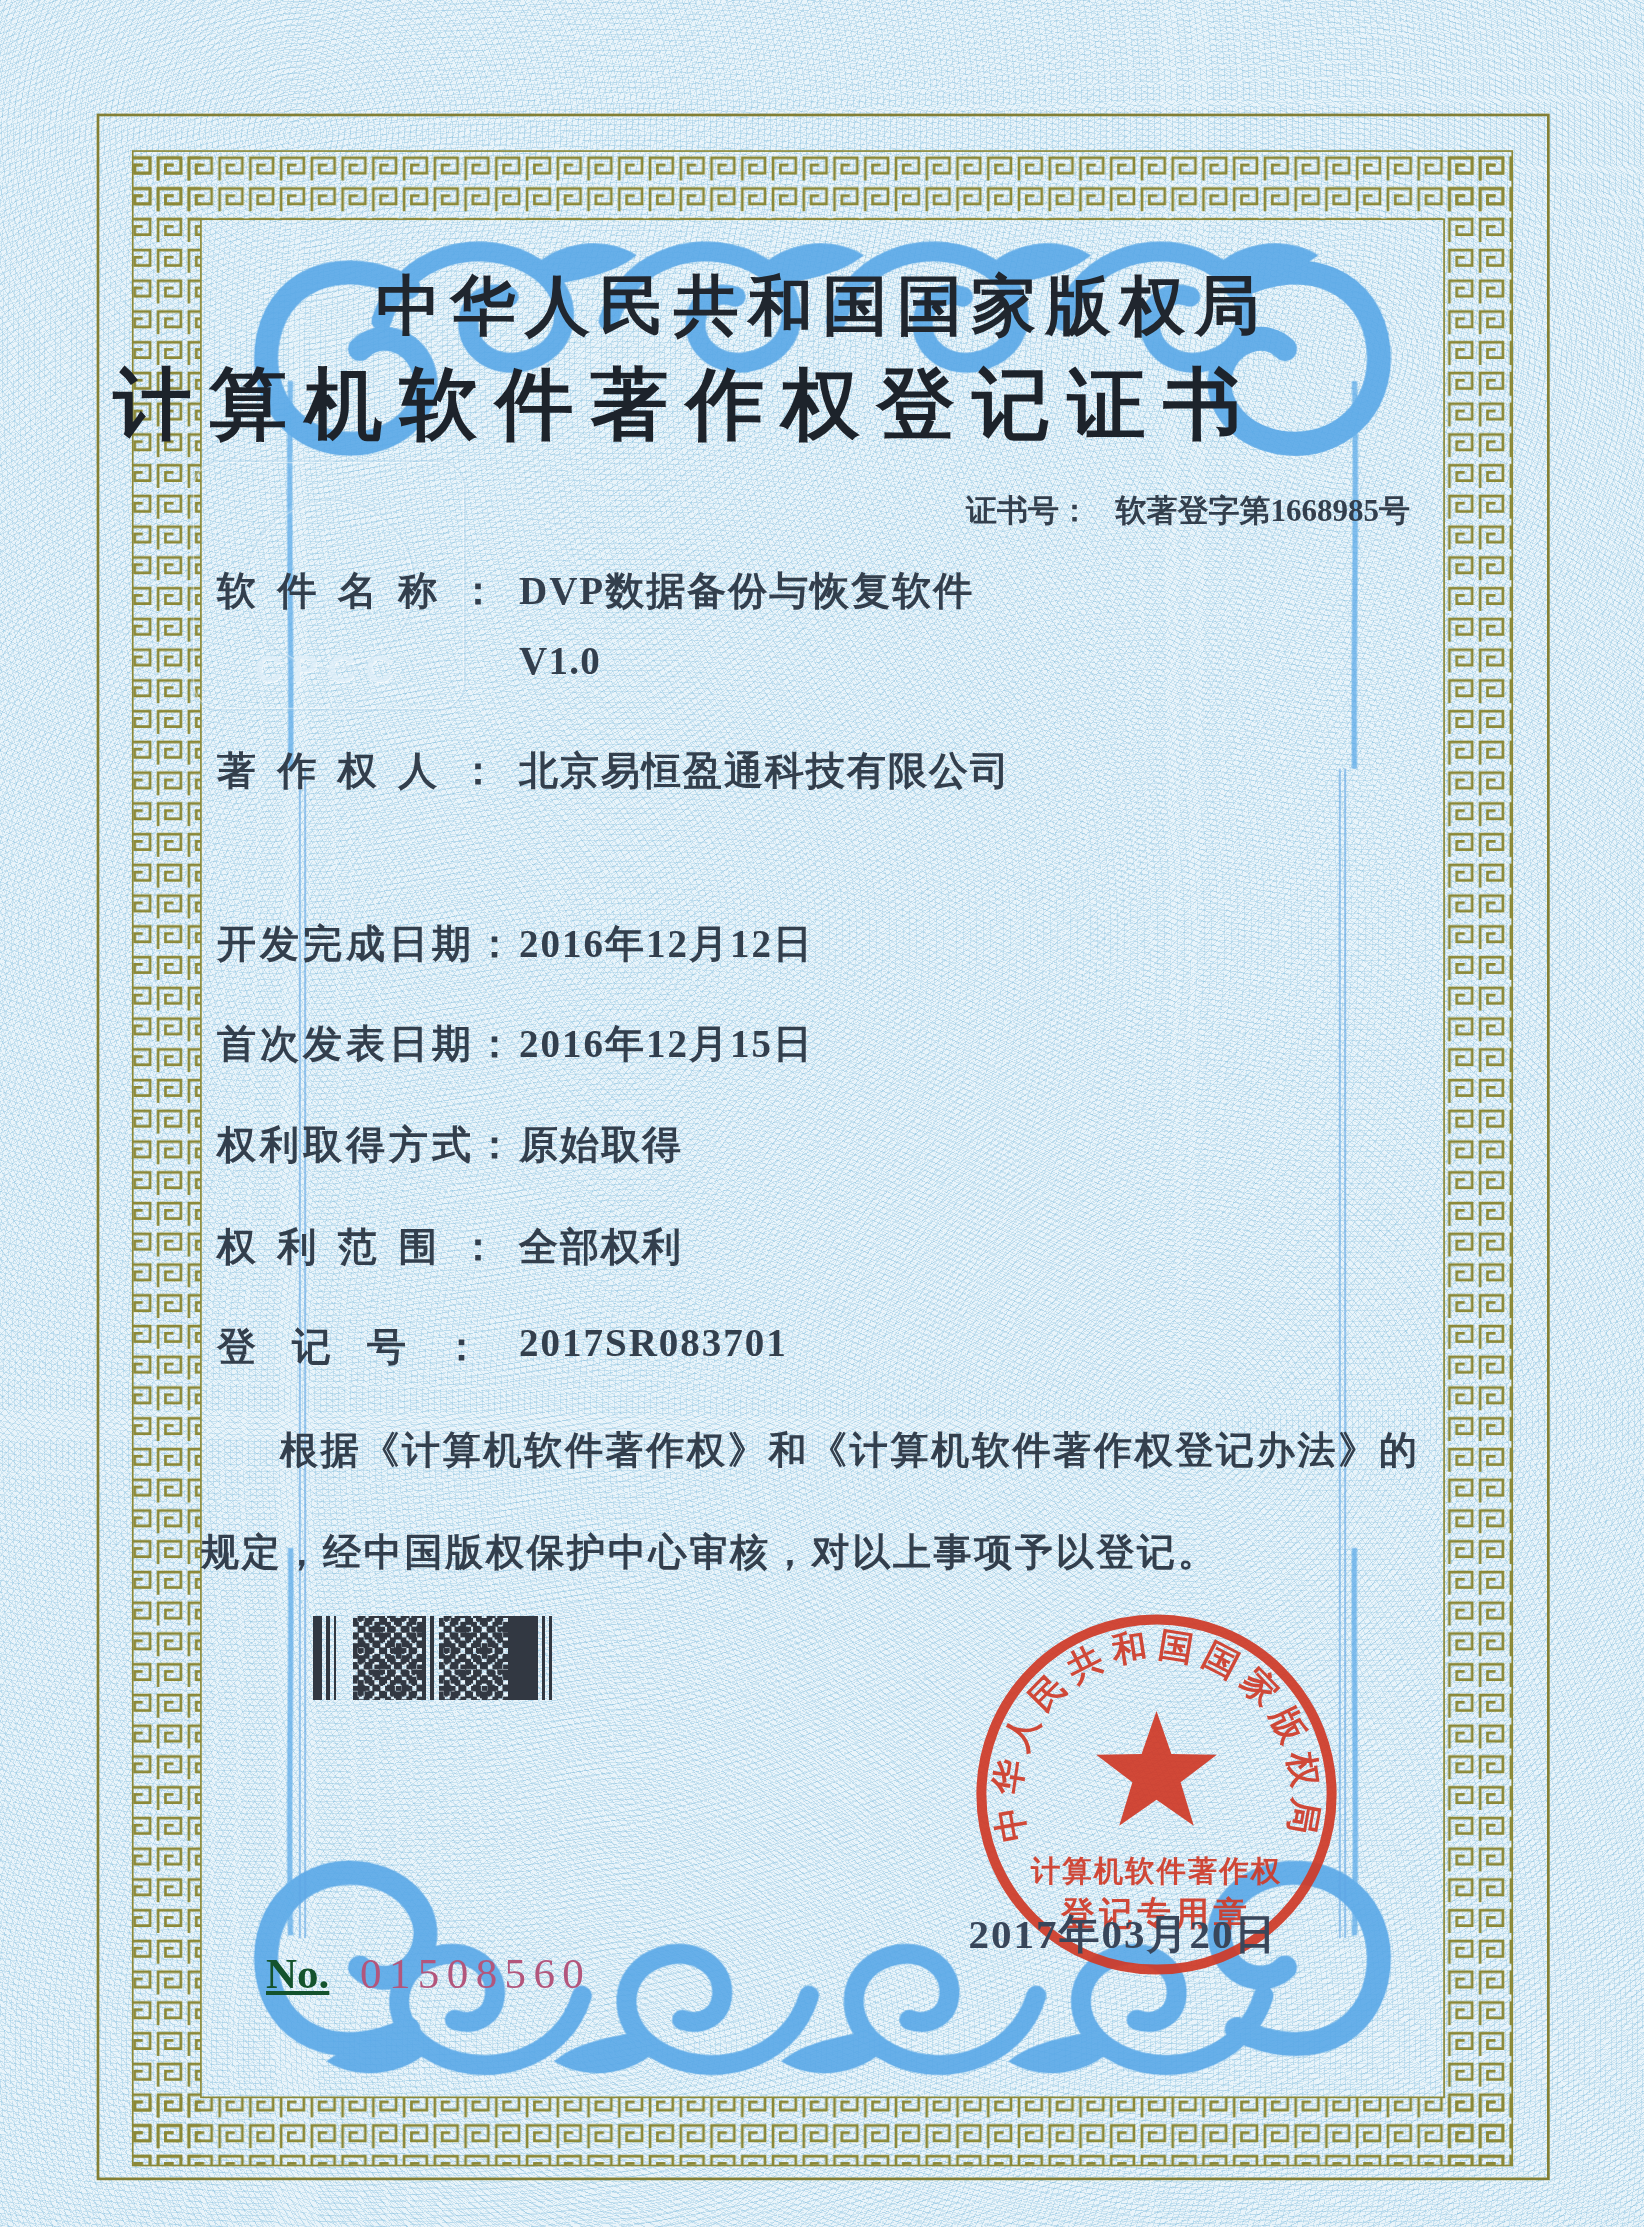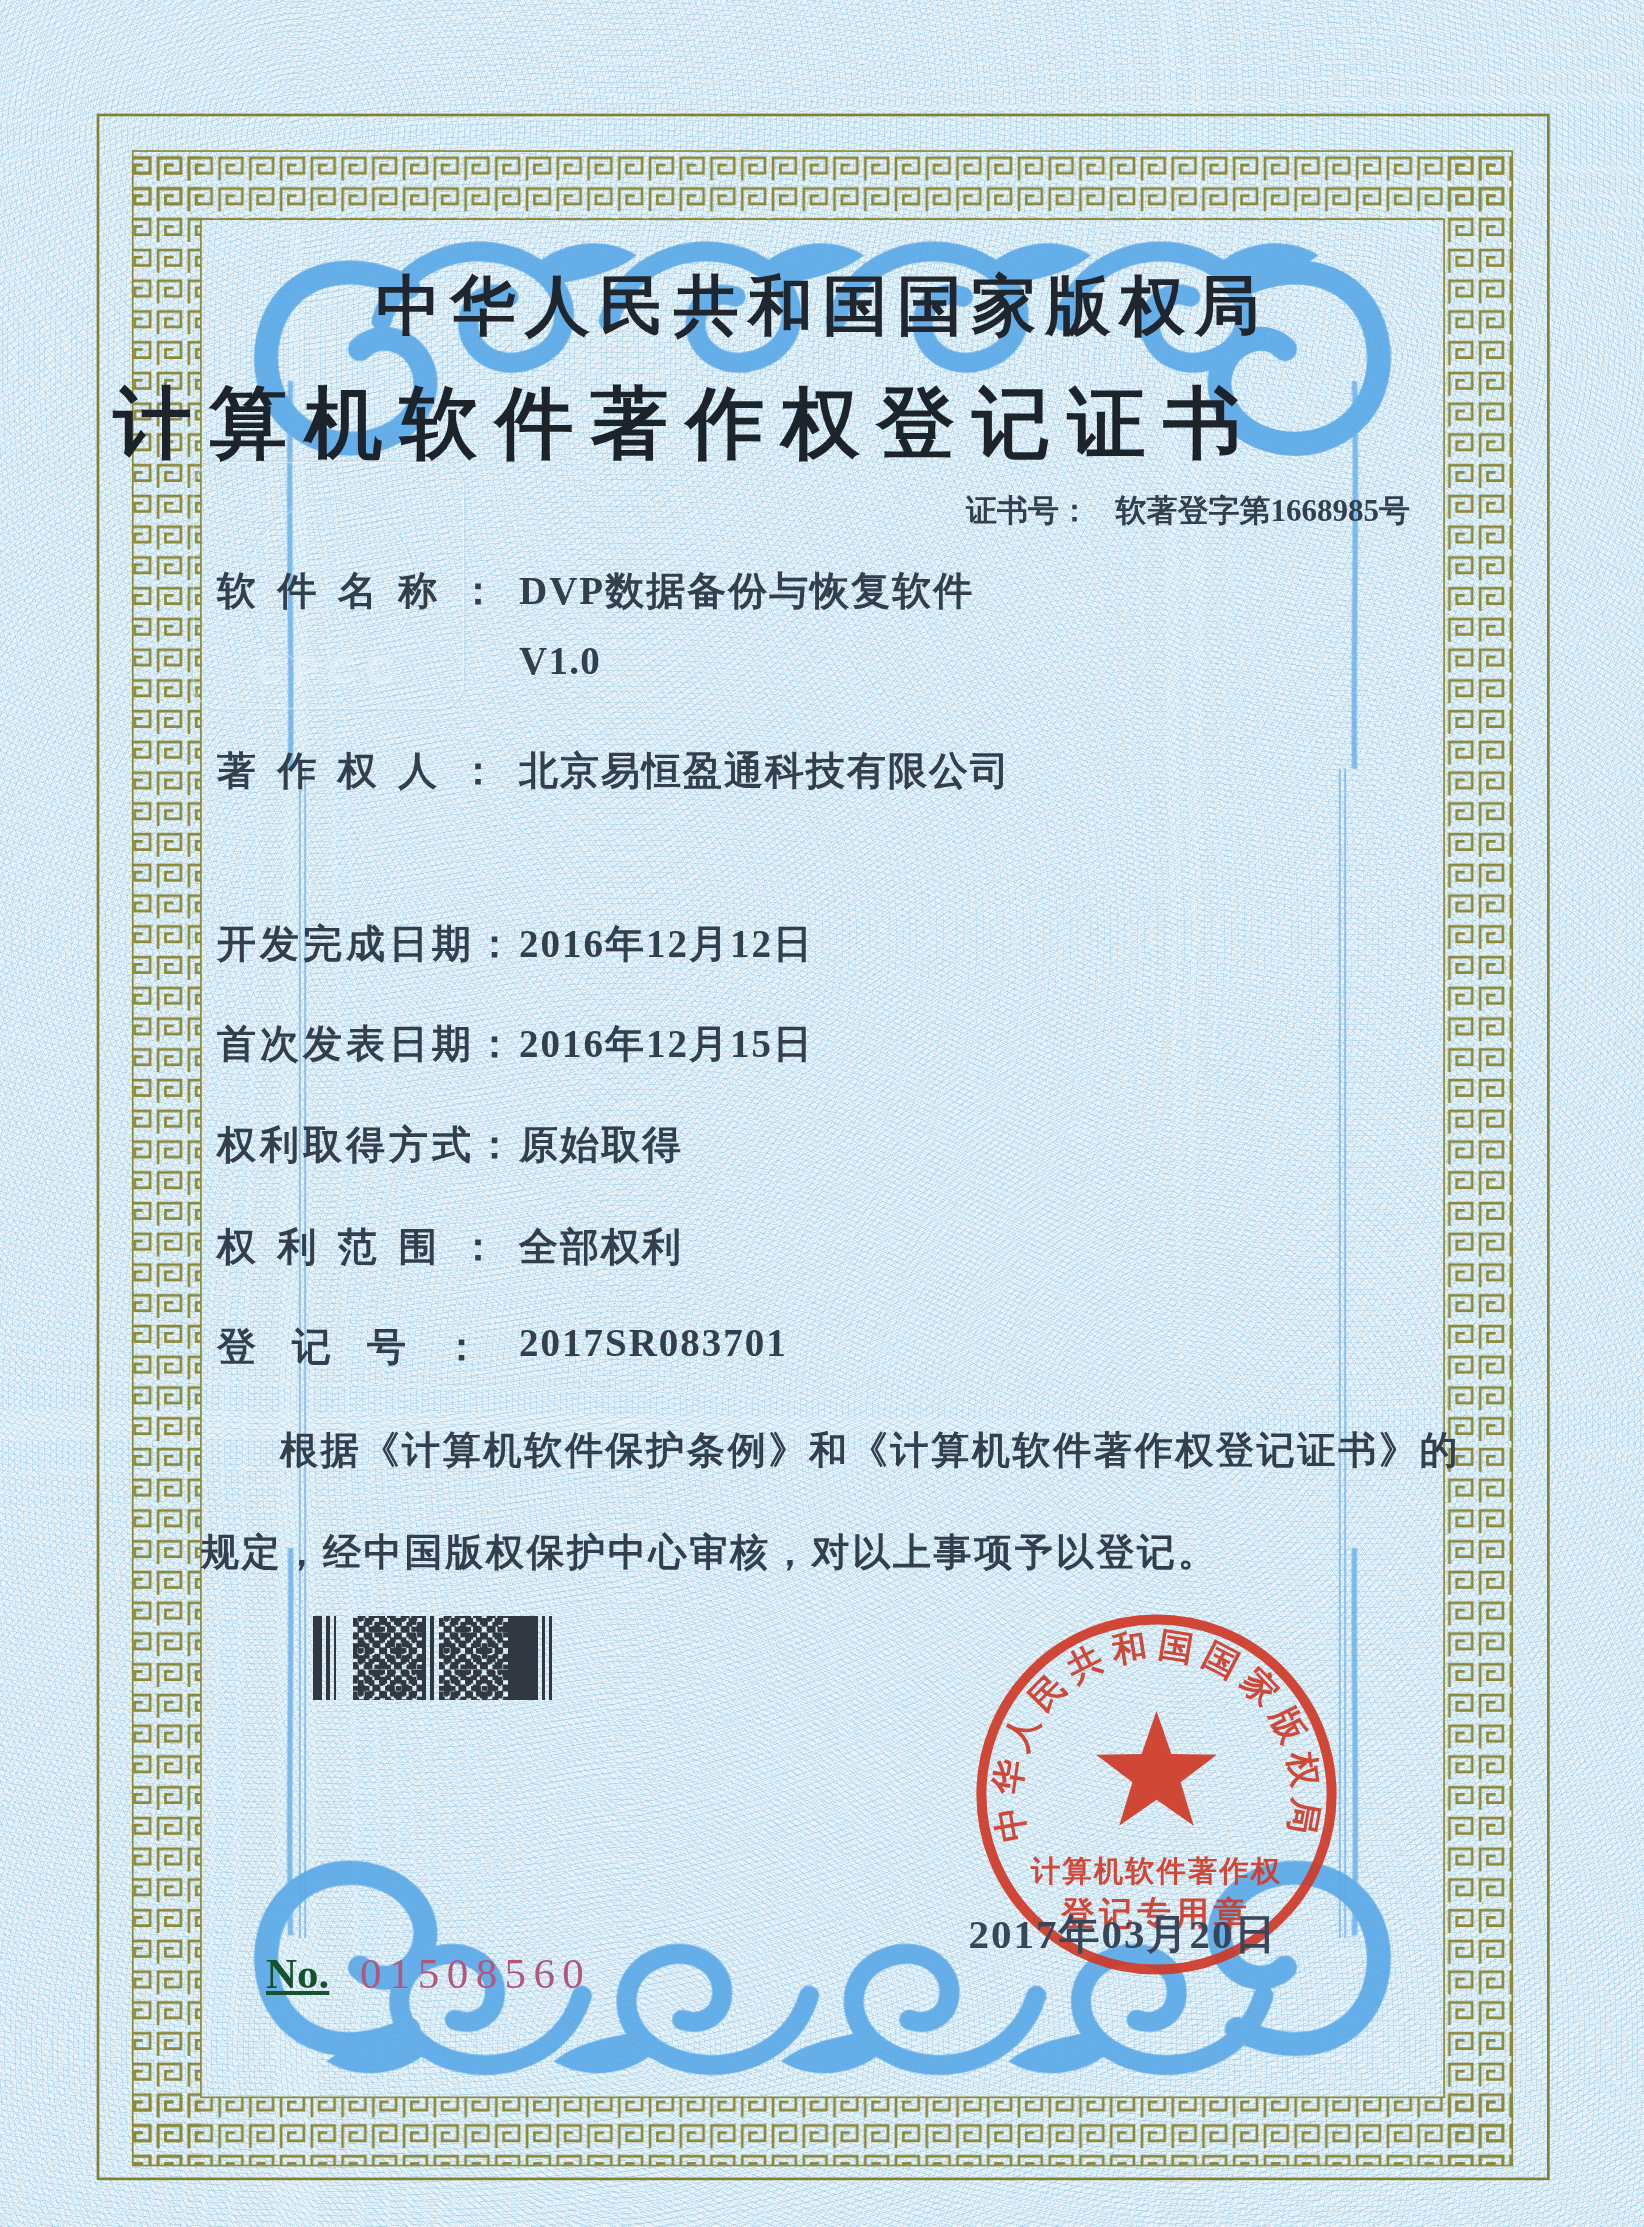--- a/index.html
+++ b/index.html
@@ -19,21 +19,21 @@
       repeating-radial-gradient(circle at 38% 92%, rgba(122,184,218,.28) 0 0.8px, rgba(0,0,0,0) 0.8px 5.3px);
   }
   .abs{position:absolute;}
   .deco{position:absolute;left:0;top:0;width:1645px;height:2227px;}
 
   .title1{
     left:0;top:262px;width:1645px;text-align:center;
     font-size:65px;font-weight:700;letter-spacing:9.4px;color:#20262e;
   }
   .title2{
-    left:0;top:372px;width:1372px;text-align:center;
+    left:0;top:353px;width:1372px;text-align:center;
     font-size:78px;font-weight:700;letter-spacing:17.4px;color:#1d232b;
   }
   .certno{
     left:966px;top:490px;font-size:31px;font-weight:700;color:#333f4d;white-space:nowrap;text-align:center;
   }
   .certno .v{margin-left:25.4px;}
 
   .row{left:201px;display:flex;align-items:flex-start;color:#333f4d;font-weight:700;font-size:39px;white-space:nowrap;}
   .row .lab{display:inline-block;width:302px;flex:0 0 302px;overflow:visible;padding-left:16px;}
   .ls32{letter-spacing:21.4px;}
@@ -193,21 +193,21 @@
 <div class="abs row" style="top:1220px">
   <span class="lab ls32">权利范围：</span>
   <span class="val">全部权利</span>
 </div>
 
 <div class="abs row" style="top:1320px">
   <span class="lab ls54">登记号：</span>
   <span class="val">2017SR083701</span>
 </div>
 
-<div class="abs stmt indent" style="top:1425px">根据《计算机软件保护条例》和《计算机软件著作权登记证书》的</div>
+<div class="abs stmt indent" style="top:1425px">根据《计算机软件著作权》和《计算机软件著作权登记办法》的</div>
 <div class="abs stmt" style="top:1527px">规定，经中国版权保护中心审核，对以上事项予以登记。</div>
 
 <div class="abs barcode">
   <div class="bc bc-start"></div>
   <div class="bc bc-data"></div>
   <div class="bc bc-mid"></div>
   <div class="bc bc-data"></div>
   <div class="bc bc-solid"></div>
   <div class="bc bc-stop"></div>
 </div>

